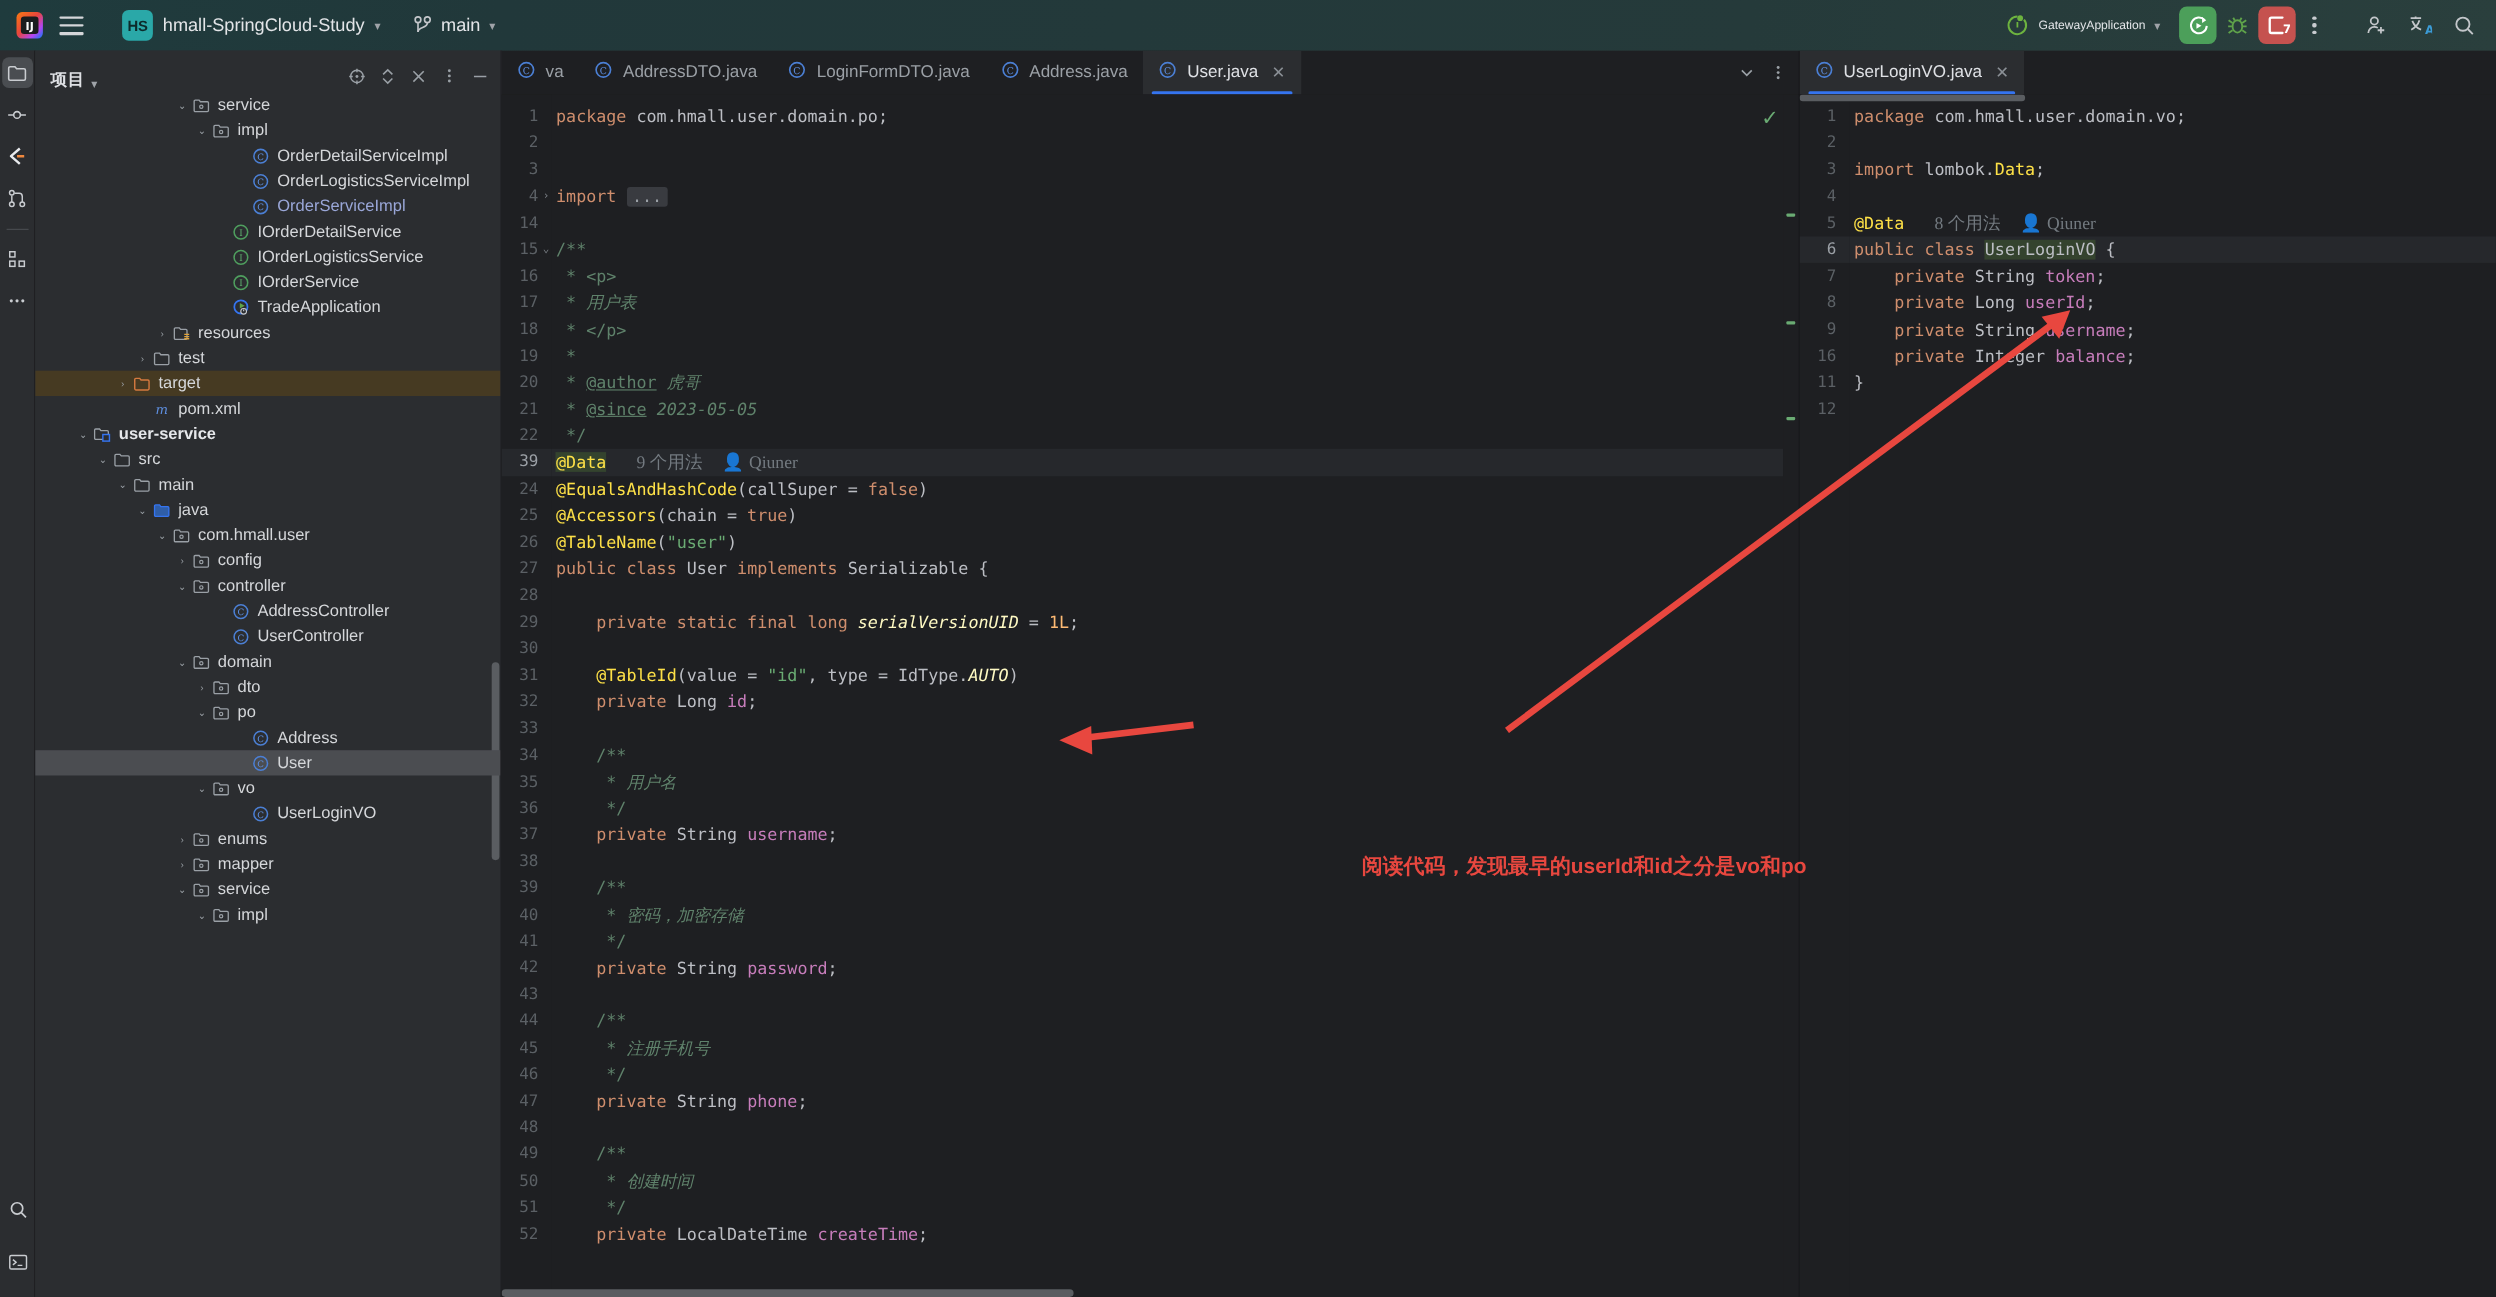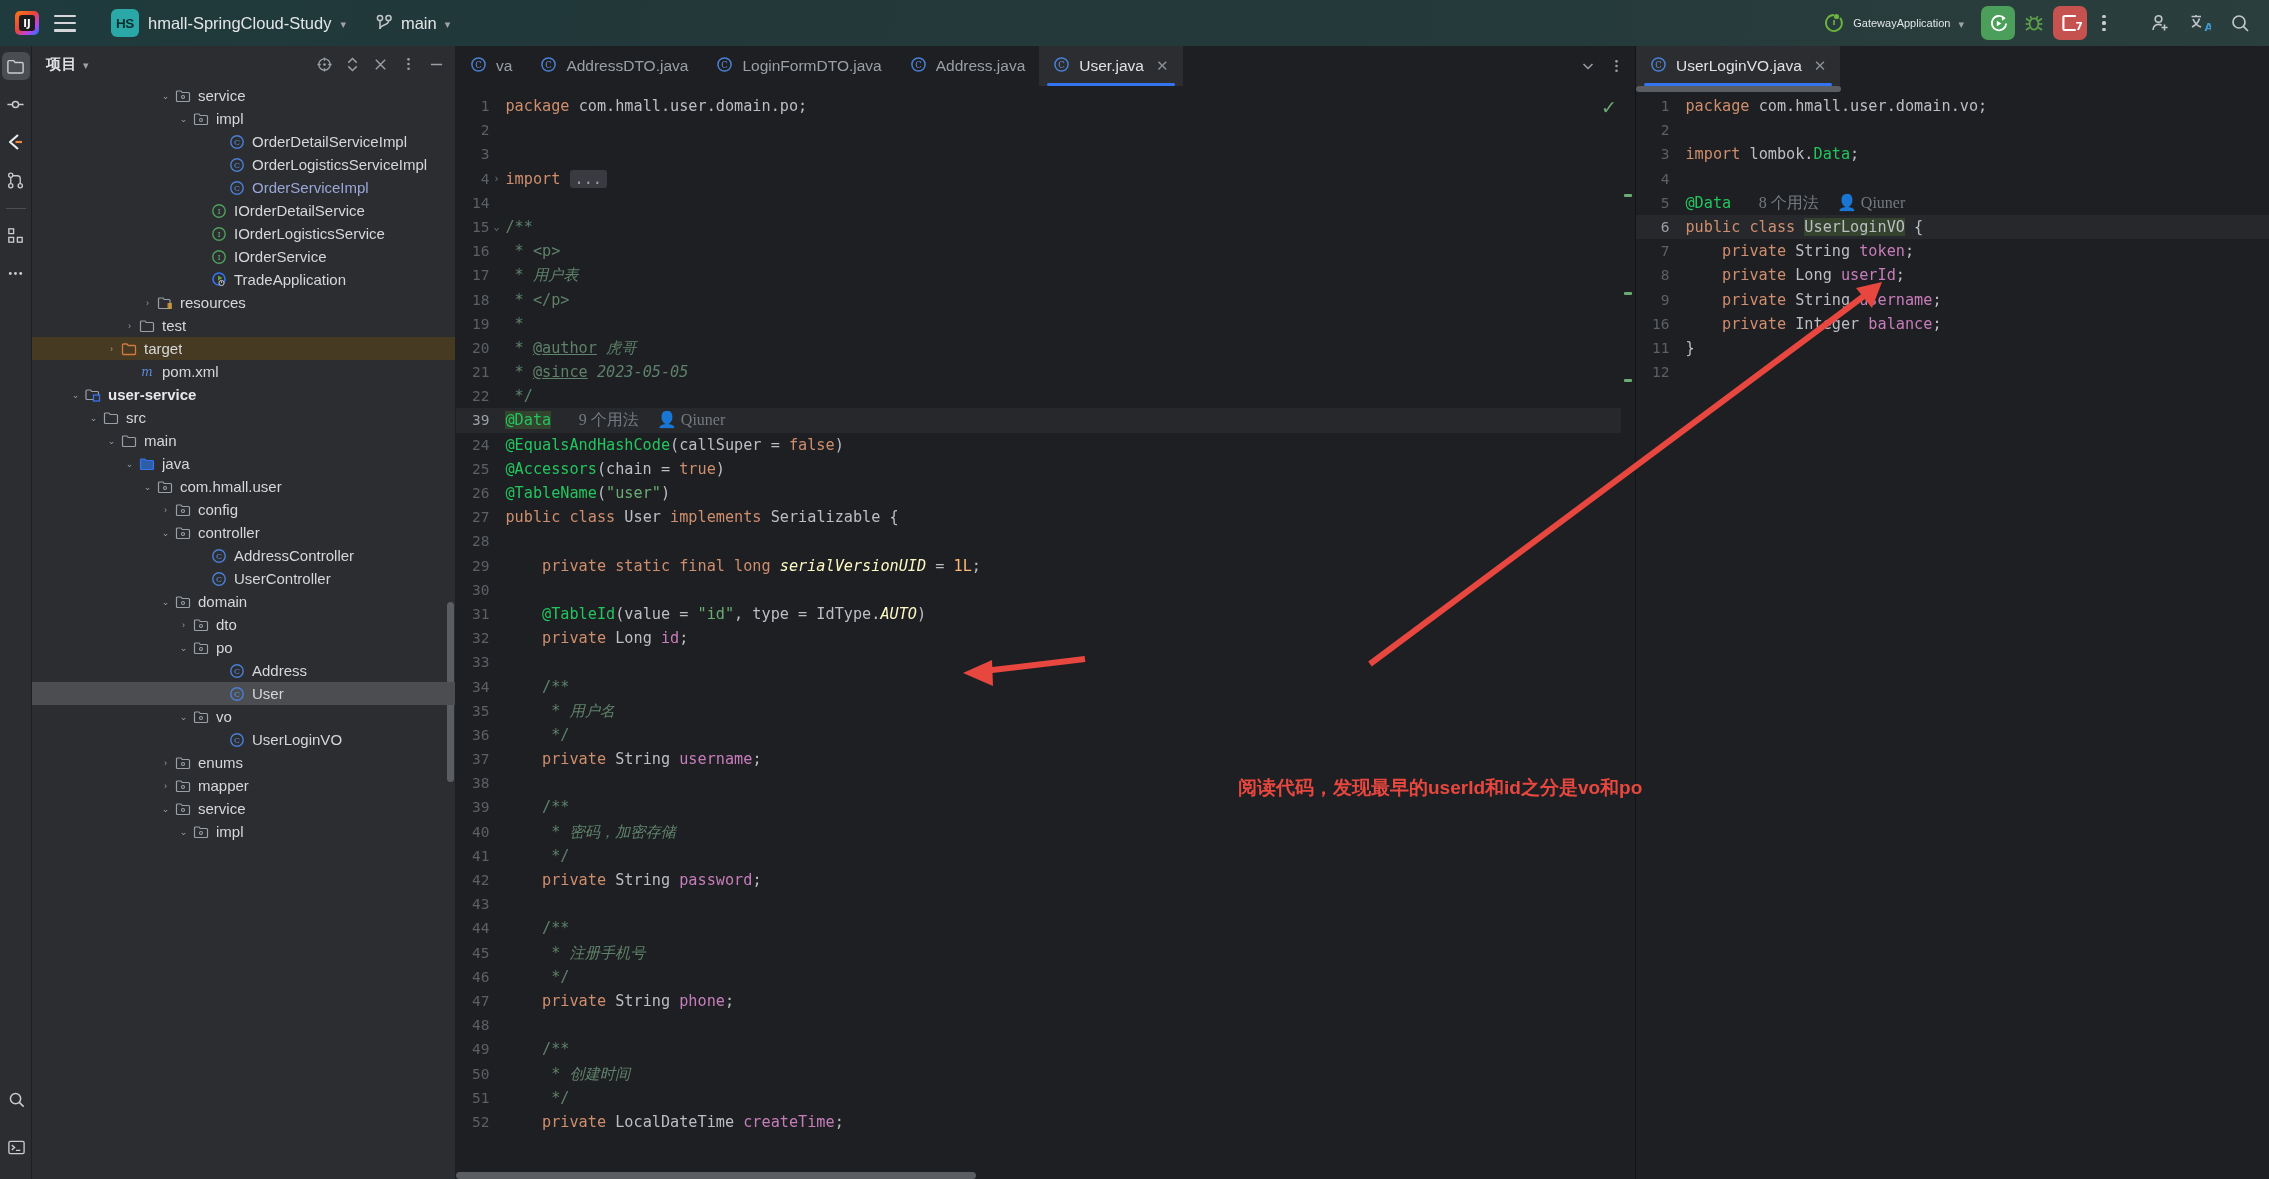--- a/index.html
+++ b/index.html
@@ -56,21 +56,21 @@
   .rail-ico.active{background:#4a4d51;}
   .rail-div{width:20px;height:1px;background:#4a4d51;margin:4px 0 12px;}
   .rail-bottom{position:absolute;bottom:8px;left:0;width:32px;display:flex;flex-direction:column;align-items:center;gap:10px;}
 
   
   .project {
     width: 424px; flex:0 0 424px; background:#2b2d30; display:flex; flex-direction:column;
     border-right:1px solid #1e1f22; min-height:0; position:relative;
   }
   .proj-head {
-    height:36px; flex:0 0 36px; display:flex; align-items:center; padding:0 6px 0 14px; gap:6px;
+    height:36px; flex:0 0 36px; display:flex; align-items:flex-end; padding:0 6px 0 14px; gap:6px;
   }
   .proj-title { color:#dfe1e5; font-size:15px; font-weight:700; letter-spacing:.5px; }
   .proj-head .tools { margin-left:auto; display:flex; align-items:center; gap:2px; }
   .ptool { width:26px;height:26px;display:flex;align-items:center;justify-content:center;border-radius:5px;cursor:pointer;}
 
   .tree { flex:1; overflow:hidden; position:relative; padding-top:2px; }
   .row {
     display:flex; align-items:center; height:23px; font-size:15px; color:#d5d7da;
     white-space:nowrap; cursor:pointer; padding-right:6px; position:relative;
   }
@@ -113,21 +113,21 @@
   .code {
     flex:1; padding:8px 0 16px 0; font-family:"DejaVu Sans Mono", monospace; font-size:15.2px;
     color:#bcbec4; white-space:pre; overflow:hidden; position:relative;
   }
   .code .ln { height:24.2px; line-height:24.2px; padding-left:4px; }
   .code .ln.cur { background:#26282c; }
 
   .kw { color:#cf8e6d; }
   .str { color:#6aab73; }
   .num { color:#fdba74; }
-  .ann { color:#22c55e; }
+  .ann { color:#fde047; }
   .cmt { color:#5f826b; }
   .cmt-i { color:#5f826b; font-style:italic; }
   .field { color:#c77dbb; }
   .stat { color:#fef9c3; font-style:italic; }
   .hl { background:#34432e; }
   .hint { color:#737a80; font-size:16px; font-family:Liberation Serif, serif; }
   .foldbox{ background:#393b40; border-radius:3px; padding:0 5px; color:#9aa0a6;}
 
   .inspect { position:absolute; top:10px; right:18px; color:#6aab73; font-size:19px; }
   .rightbar { width:14px; flex:0 0 14px; background:#1e1f22; position:relative; }

